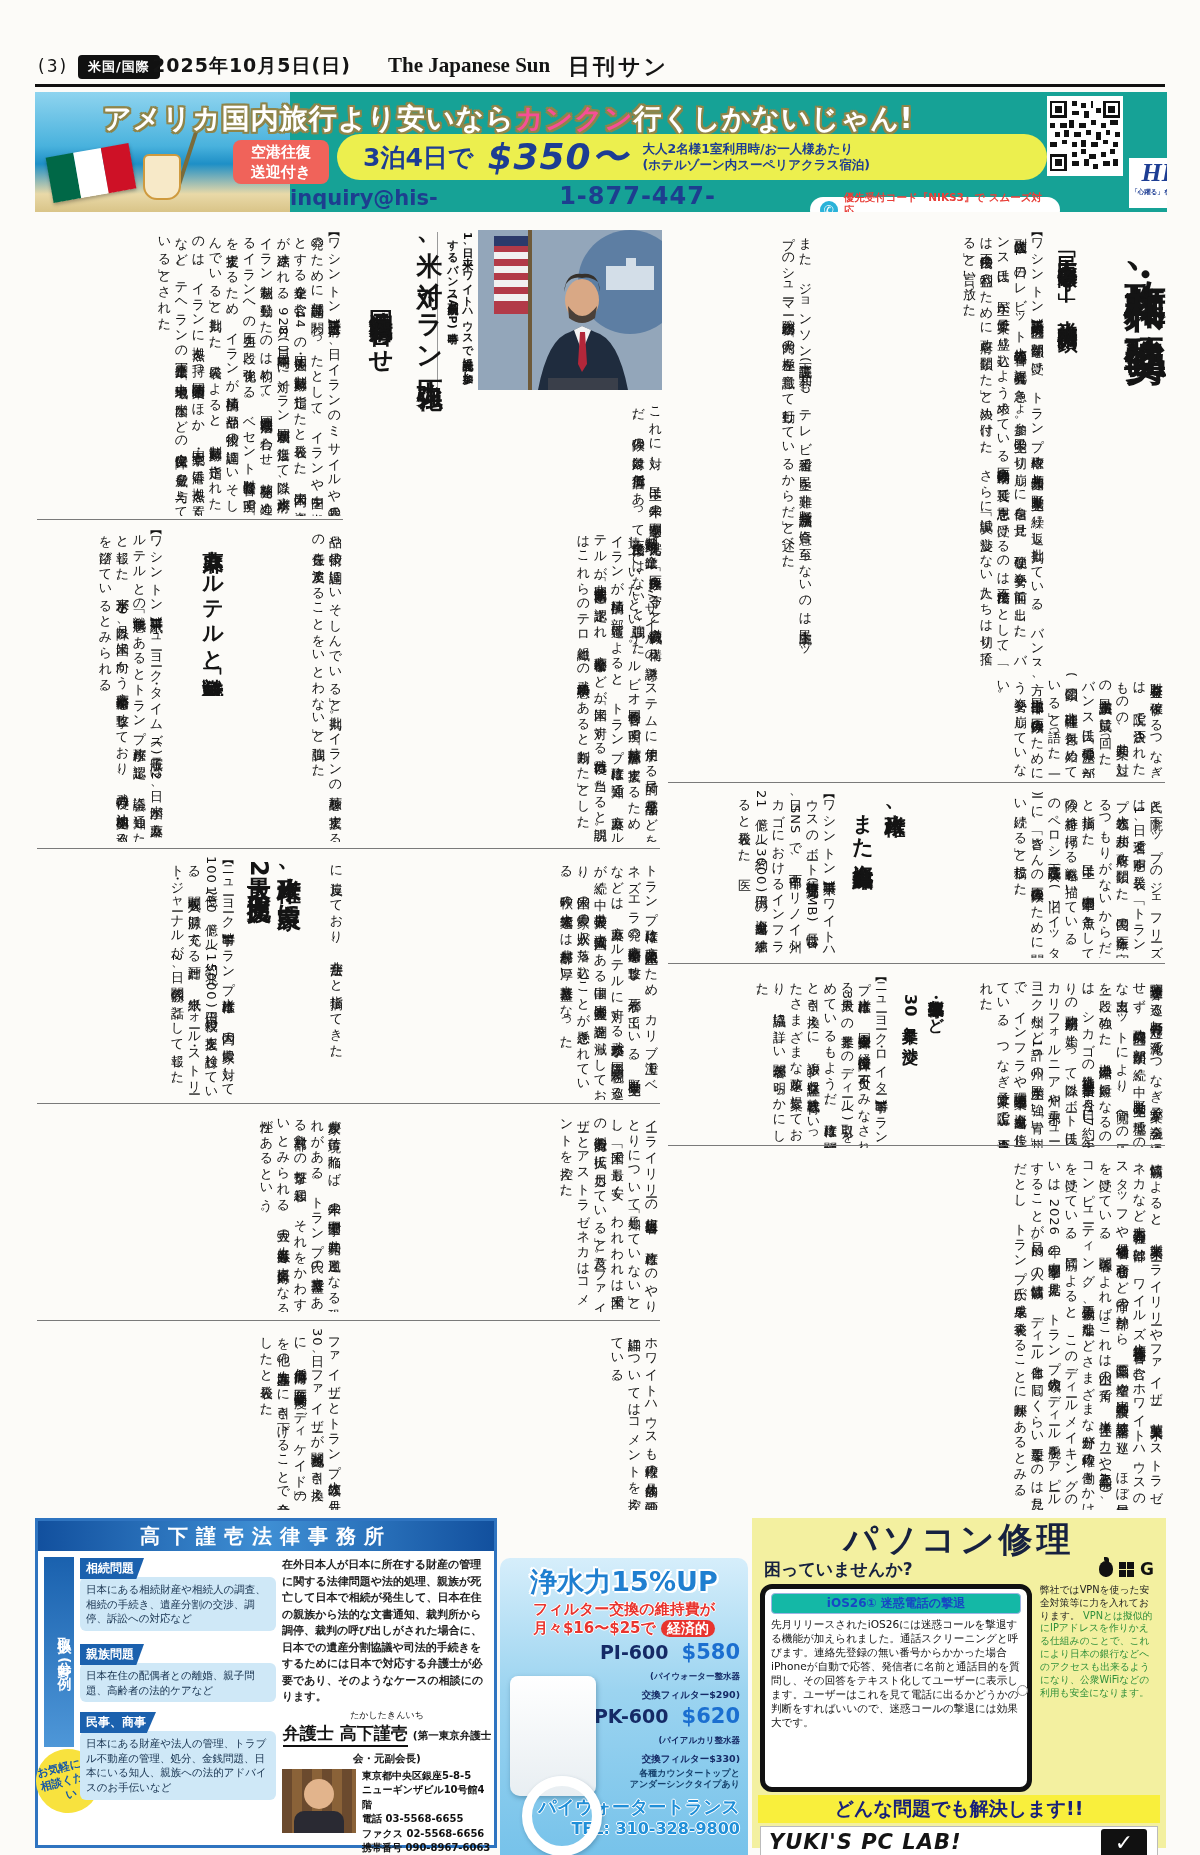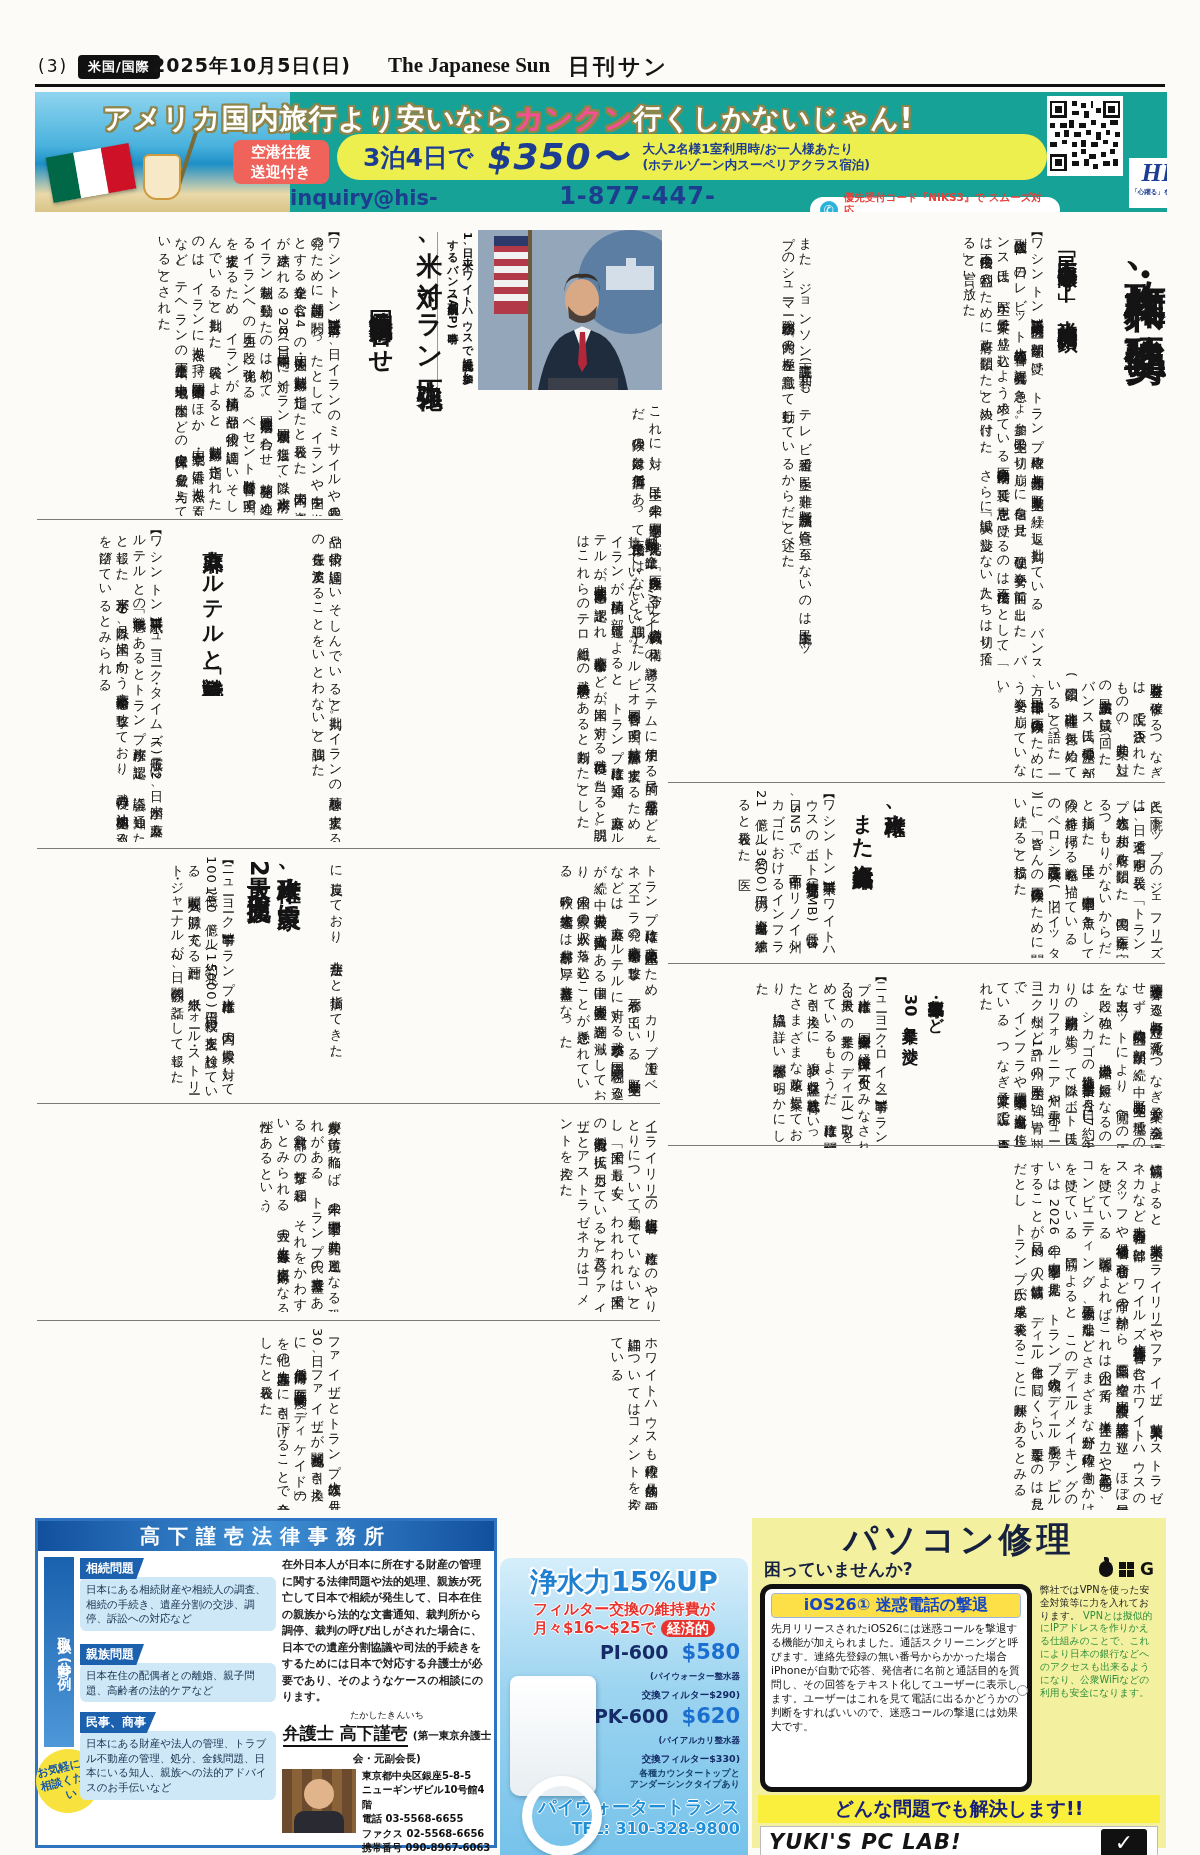--- a/index.html
+++ b/index.html
@@ -108,21 +108,21 @@
           font-size:11.5px;font-weight:900;text-align:center;padding:3px 0;border-radius:7px;}
   
   .pc{position:absolute;left:752px;top:1518px;width:414px;height:330px;background:#f3f0a0;box-sizing:border-box;padding:4px 8px;}
   .pc-title{font-size:34px;font-weight:900;color:#16213f;text-align:center;letter-spacing:4px;line-height:1.05;}
   .pc-subrow{display:flex;justify-content:space-between;align-items:center;padding:0 4px;}
   .pc-sub{font-size:17px;font-weight:900;color:#16213f;}
   .pc-icons{display:flex;gap:6px;align-items:center;}
   .pc-main{display:flex;gap:8px;margin-top:3px;}
   .pc-phone{flex:none;width:272px;border:5px solid #111;border-radius:12px;background:#fff;position:relative;padding:4px 6px;box-sizing:border-box;height:208px;}
   .pc-phone .dot{position:absolute;right:-1px;top:96px;width:9px;height:9px;background:#fff;border-radius:50%;border:1px solid #888;}
-  .pc-bt{font-size:16px;font-weight:900;color:#1747c4;background:#fde047;border:1px solid #9db4e4;border-radius:4px;text-align:center;padding:1px 0;}
+  .pc-bt{font-size:12px;font-weight:900;color:#1747c4;background:#14b8a6;border:1px solid #9db4e4;border-radius:4px;text-align:center;padding:1px 0;}
   .pc-bb{font-size:10.6px;line-height:1.33;margin-top:3px;color:#111;}
   .pc-side{font-size:9.8px;line-height:1.32;width:118px;color:#222;}
   .pc-side .grn{color:#2f8f3a;}
   .pc-banner{background:#f9ef3c;color:#17207a;font-size:19px;font-weight:900;text-align:center;margin:3px -2px 0;padding:1px 0;}
   .pc-bottom{background:#fff;border:1px solid #bbb;margin-top:3px;padding:3px 8px;position:relative;height:66px;box-sizing:border-box;}
   .pc-shop{font-size:21px;font-weight:900;font-style:italic;letter-spacing:1px;}
   .pc-addr{font-size:9.5px;line-height:1.3;}
   .pc-mon{position:absolute;right:10px;top:2px;width:46px;height:30px;background:#111;border-radius:3px;color:#fff;
           font-size:22px;text-align:center;line-height:28px;}
   .pc-mon:after{content:"";position:absolute;left:17px;bottom:-7px;width:12px;height:7px;background:#111;}

